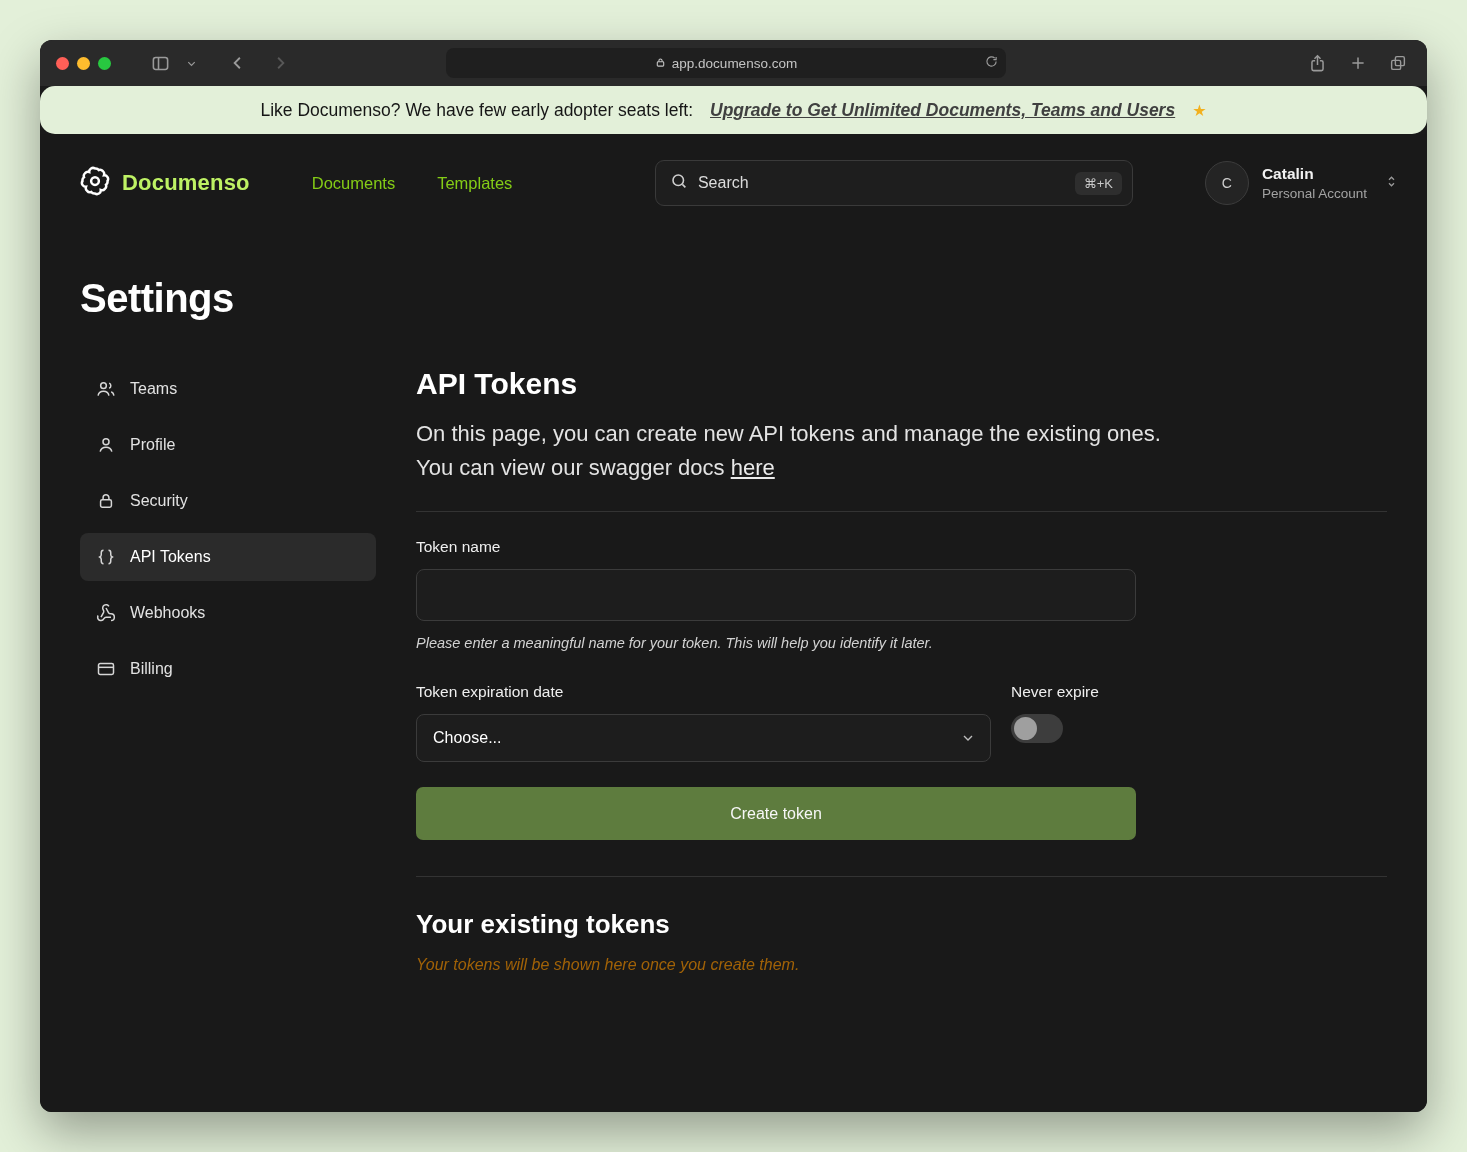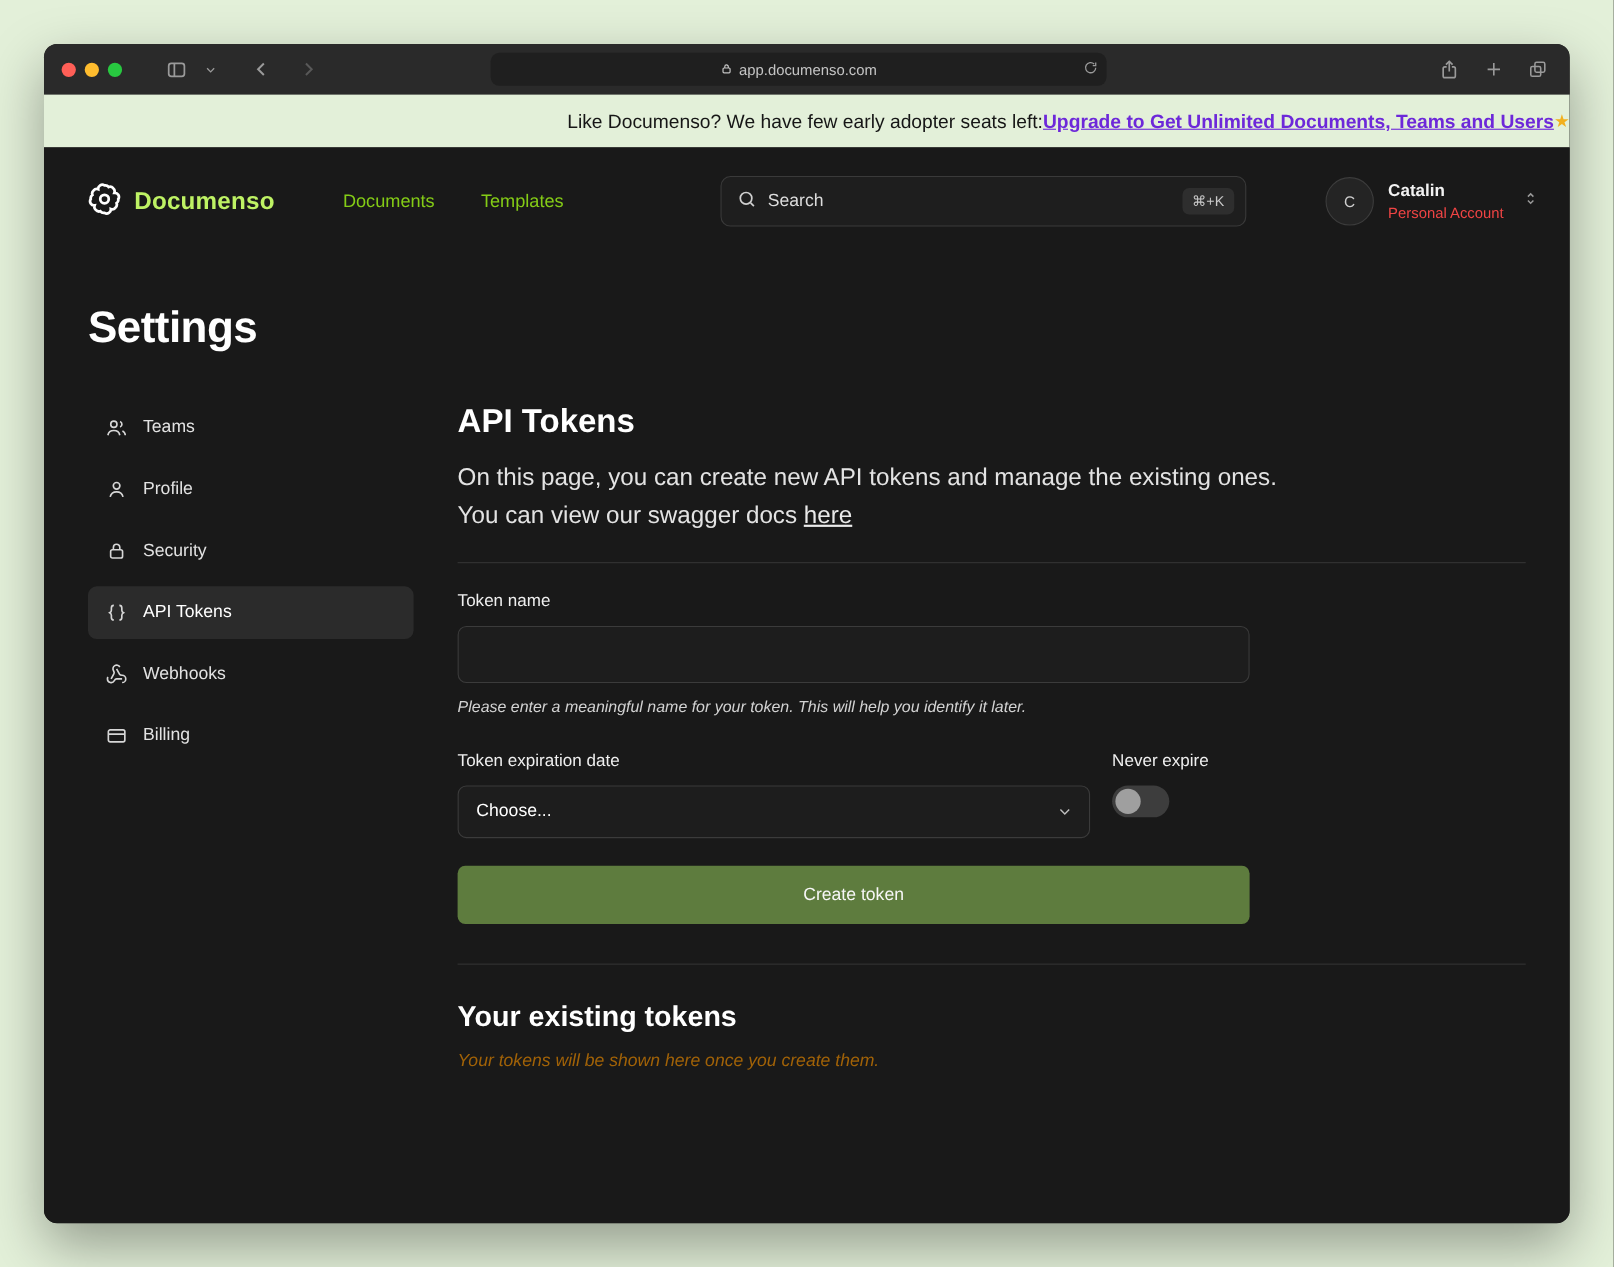--- a/index.html
+++ b/index.html
@@ -30,24 +30,24 @@
     flex:0 0 560px; height:30px; margin:0 auto;
     background:#1f1f1f; border-radius:8px;
     display:flex; align-items:center; justify-content:center; gap:6px;
     color:#c4c4c4; font-size:13.5px; position:relative;
   }
   .urlbar .reload { position:absolute; right:8px; color:#9a9a9a; }
   .right-tools { display:flex; gap:14px; margin-left:auto; }
   
   .banner {
     height:48px; background:#e3f0d9; color:#161616; flex:0 0 auto;
-    display:flex; align-items:center; justify-content:flex-end;
-    font-size:17.5px; gap:0;
-  }
-  .banner a { color:#6d28d9; font-weight:600; text-decoration:underline; }
+    display:flex; align-items:center; justify-content:center;
+    font-size:17.5px; gap:17px;border-radius:15px;
+  }
+  .banner a { color:#404040; font-weight:600; text-decoration:underline;font-style:italic; }
   .banner .star { color:#f2b01e; font-size:16px; }
   
   .app { flex:1; background:#191919; color:#fff; overflow:hidden; }
   .app-header { display:flex; align-items:center; padding:26px 28px 24px 40px; }
   .brand { display:flex; align-items:center; gap:12px; color:#bef264; }
   .brand .logo { color:#fff; }
   .brand .name { font-size:22px; font-weight:700; letter-spacing:.2px; }
   .nav { display:flex; gap:42px; margin-left:62px; }
   .nav a { color:#84cc16; font-size:16.5px; text-decoration:none; }
   .searchbox {
@@ -65,21 +65,21 @@
     font-size:13px; color:#c9c9c9; white-space:nowrap;
   }
   .account { margin-left:72px; display:flex; align-items:center; gap:13px; }
   .avatar {
     width:44px; height:44px; border-radius:50%;
     background:#242424; border:1px solid #3c3c3c;
     display:flex; align-items:center; justify-content:center;
     color:#cfcfcf; font-size:14px;
   }
   .acct-text .nm { font-size:15.5px; font-weight:600; color:#f2f2f2; }
-  .acct-text .sub { font-size:13.5px; color:#ef4444; margin-top:3px; }
+  .acct-text .sub { font-size:13.5px; color:#a3a3a3; margin-top:3px; }
   .acct-chevrons { color:#9a9a9a; margin-left:4px; }
   
   .content { padding:0 40px; }
   .page-title { font-size:40px; font-weight:700; letter-spacing:-.5px; margin:46px 0 44px; }
   .cols { display:flex; gap:40px; align-items:flex-start; }
   .side { width:296px; flex:0 0 auto; display:flex; flex-direction:column; gap:8px; }
   .side-item {
     display:flex; align-items:center; gap:14px;
     padding:14px 16px; border-radius:8px;
     color:#e2e2e2; font-size:16px; cursor:default;

